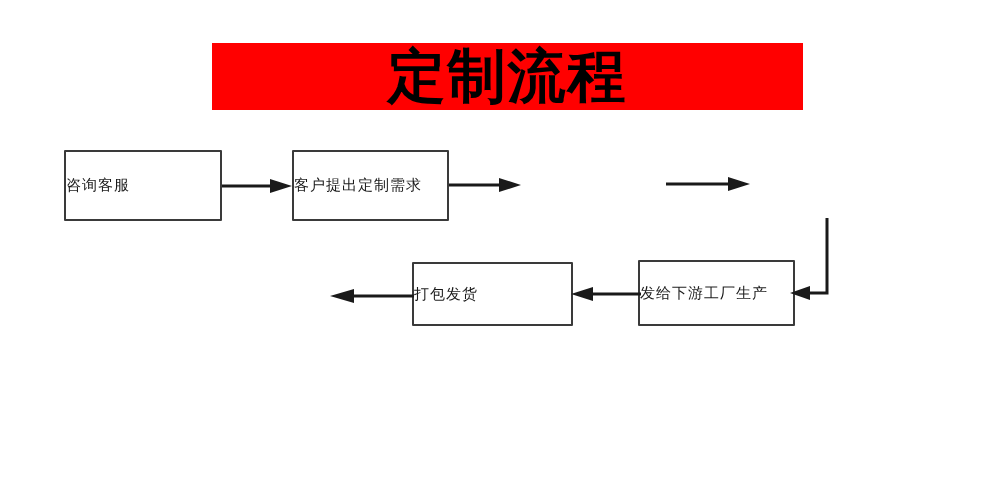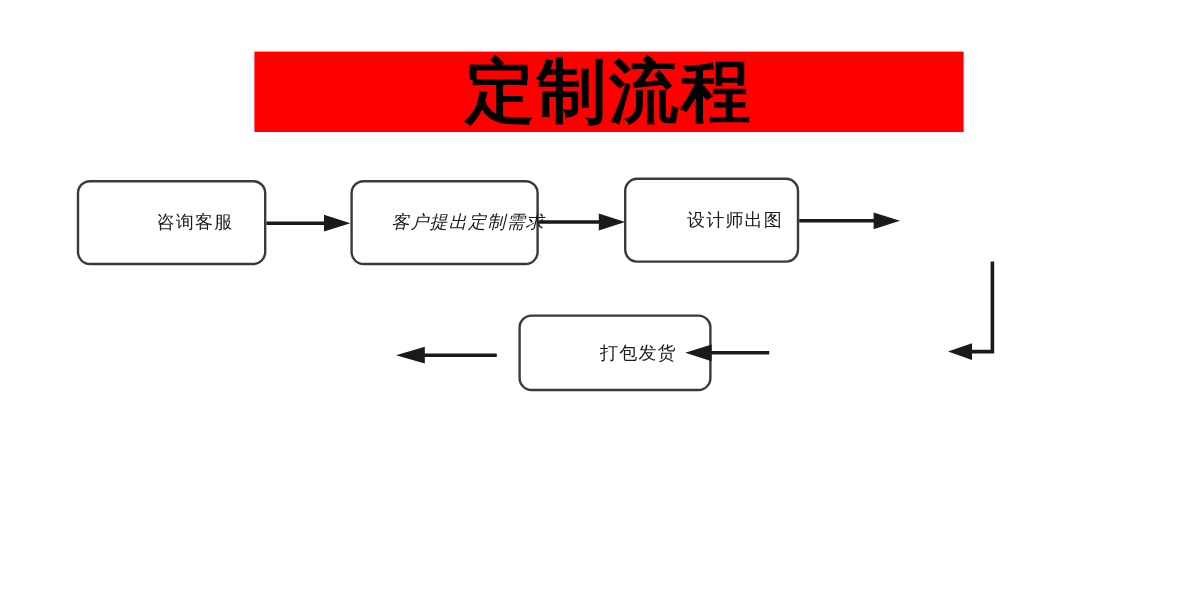--- a/index.html
+++ b/index.html
@@ -41,25 +41,24 @@
     white-space: nowrap;
     transform: translateY(-1px);
   }
 
   
   .node {
     position: absolute;
     box-sizing: border-box;
     background: #ffffff;
     border: 2px solid #3a3a3a;
-    border-radius: 11px;
+    border-radius: 1px;
     display: flex;
     align-items: center;
-    justify-content: center;
-    padding-left: 39px;
+    justify-content: flex-start;
   }
   .node-label {
     color: #1a1a1a;
     font-family: "DejaVu Serif", "Liberation Serif", serif;
     font-size: 15px;
     line-height: 1;
     white-space: nowrap;
     letter-spacing: 1px;
   }
 
@@ -79,34 +78,34 @@
 <div id="canvas">
 
   <div class="title-banner">
     <span class="title-text">定制流程</span>
   </div>
 
   <div class="node" style="left:64px; top:150px; width:158px; height:71px;">
     <span class="node-label">咨询客服</span>
   </div>
 
-  <div class="node" style="left:292px; top:150px; width:157px; height:71px;font-style:italic;">
+  <div class="node" style="left:292px; top:150px; width:157px; height:71px;">
     <span class="node-label">客户提出定制需求</span>
-  </div>
-
-  <div class="node" style="left:520px; top:148px; width:146px; height:71px;">
-    <span class="node-label">设计师出图</span>
   </div>
 
 
 
-  <div class="node" style="left:412px; top:262px; width:161px; height:64px;margin-left:20px;">
+
+  <div class="node" style="left:412px; top:262px; width:161px; height:64px;">
     <span class="node-label">打包发货</span>
   </div>
 
+  <div class="node" style="left:638px; top:260px; width:157px; height:66px;">
+    <span class="node-label">发给下游工厂生产</span>
+  </div>
 
   <div class="conn" style="left:222px; top:176px; width:72px; height:20px;">
     <svg width="72" height="20" viewBox="0 0 72 20">
       <line x1="0" y1="10" x2="52" y2="10" stroke="#1a1a1a" stroke-width="3"></line>
       <polygon points="48,3 70,10 48,17" fill="#1a1a1a"></polygon>
     </svg>
   </div>
 
   <div class="conn" style="left:449px; top:175px; width:74px; height:20px;">
     <svg width="74" height="20" viewBox="0 0 74 20">

